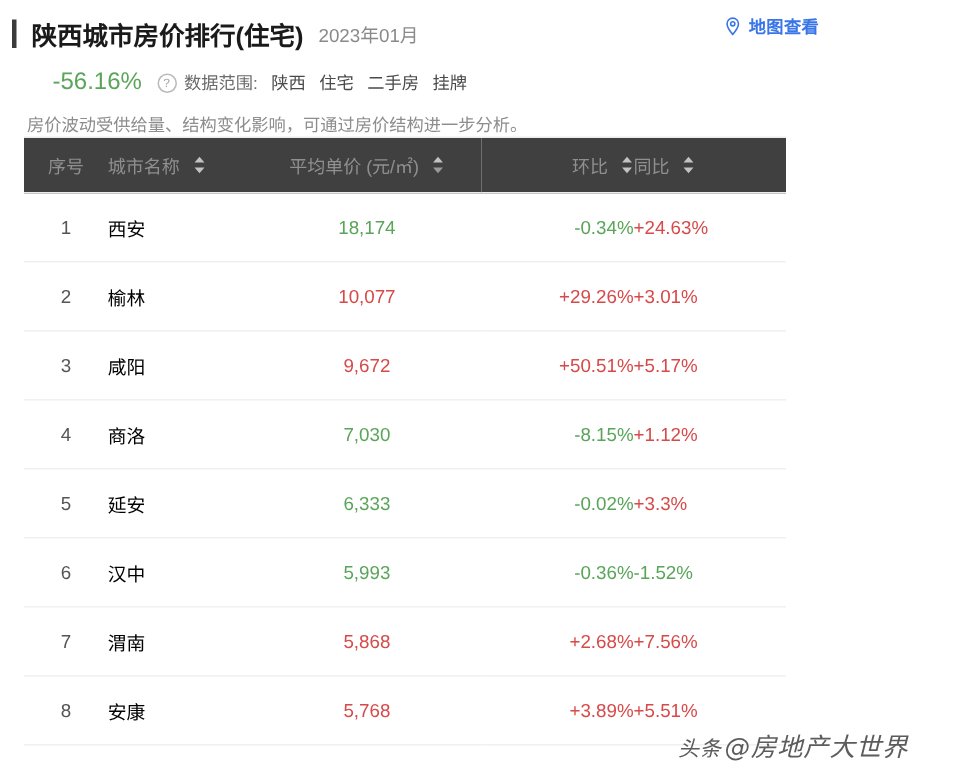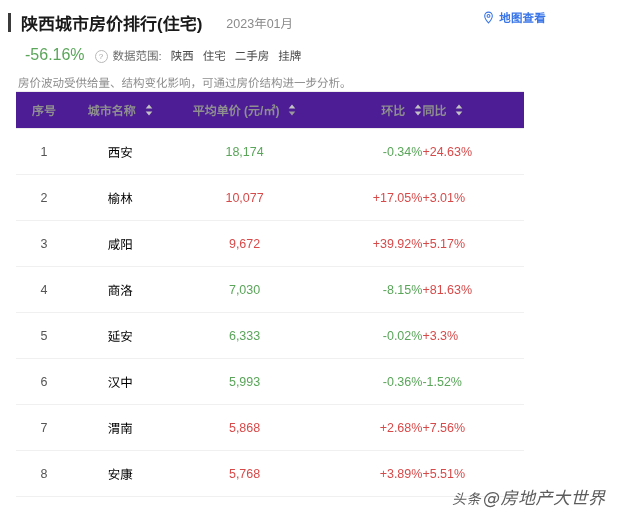--- a/index.html
+++ b/index.html
@@ -51,21 +51,21 @@
     font-size: 17px;
     font-weight: bold;
     color: #1a1a1a;
     letter-spacing: 0px;
     white-space: nowrap;
   }
 
   .title-date {
     font-size: 12.5px;
     color: #8a8a8a;
-    margin-left: 24px;
+    margin-left: 10px;
     white-space: nowrap;
     font-weight: normal;
   }
 
   .map-link {
     position: absolute;
     right: -6px;
     top: 9px;
     display: flex;
     align-items: center;
@@ -94,21 +94,21 @@
     margin-top: 10px;
     height: 22px;
   }
   .stat-count {
     font-size: 16px;
     color: #2b2b2b;
     white-space: nowrap;
   }
   .stat-change {
     font-size: 16px;
-    margin-left: 7px;
+    margin-left: 17px;
     white-space: nowrap;
   }
   .help-icon {
     width: 11px;
     height: 11px;
     border: 1px solid #b9b9b9;
     border-radius: 50%;
     color: #a5a5a5;
     font-size: 8px;
     line-height: 11px;
@@ -146,41 +146,41 @@
     margin-top: 7px;
     padding: 0 16px 0 16px;
     box-sizing: border-box;
   }
   table.rank-table {
     width: 100%;
     border-collapse: collapse;
     table-layout: fixed;
   }
   table.rank-table thead th {
-    font-weight: bold;
+    font-weight: normal;
     font-size: 12px;
     color: #8f8f8f;
     padding: 9px 0 10px 0;
     border-bottom: 1px solid #ececec;
     border-top: 1px solid #ececec;
-    background: #4c1d95;
+    background: #404040;
     white-space: nowrap;
   }
   table.rank-table tbody td {
     font-size: 12.5px;
     padding: 13px 0 13px 0;
     border-bottom: 1px solid #f0f0f0;
     white-space: nowrap;
   }
   tbody tr:last-child td {
     border-bottom: 1px solid #ececec;
   }
 
   .col-idx   { width: 11%; text-align: center; }
-  .col-city  { width: 19%; text-align: center; }
+  .col-city  { width: 19%; text-align: left; }
   .col-price { width: 30%; text-align: center; }
   .col-mom   { width: 20%; text-align: right; }
   .col-yoy   { width: 20%; text-align: left; }
 
   th .th-inner {
     display: inline-flex;
     align-items: center;
     justify-content: center;
   }
   .sort-icon {
@@ -313,36 +313,36 @@
             <td class="col-idx idx">1</td>
             <td class="col-city city">西安</td>
             <td class="col-price down">18,174</td>
             <td class="col-mom down">-0.34%</td>
             <td class="col-yoy up">+24.63%</td>
           </tr>
           <tr>
             <td class="col-idx idx">2</td>
             <td class="col-city city">榆林</td>
             <td class="col-price up">10,077</td>
-            <td class="col-mom up">+17.05%</td>
+            <td class="col-mom up">+29.26%</td>
             <td class="col-yoy up">+3.01%</td>
           </tr>
           <tr>
             <td class="col-idx idx">3</td>
             <td class="col-city city">咸阳</td>
             <td class="col-price up">9,672</td>
-            <td class="col-mom up">+39.92%</td>
+            <td class="col-mom up">+50.51%</td>
             <td class="col-yoy up">+5.17%</td>
           </tr>
           <tr>
             <td class="col-idx idx">4</td>
             <td class="col-city city">商洛</td>
             <td class="col-price down">7,030</td>
             <td class="col-mom down">-8.15%</td>
-            <td class="col-yoy up">+81.63%</td>
+            <td class="col-yoy up">+1.12%</td>
           </tr>
           <tr>
             <td class="col-idx idx">5</td>
             <td class="col-city city">延安</td>
             <td class="col-price down">6,333</td>
             <td class="col-mom down">-0.02%</td>
             <td class="col-yoy up">+3.3%</td>
           </tr>
           <tr>
             <td class="col-idx idx">6</td>

